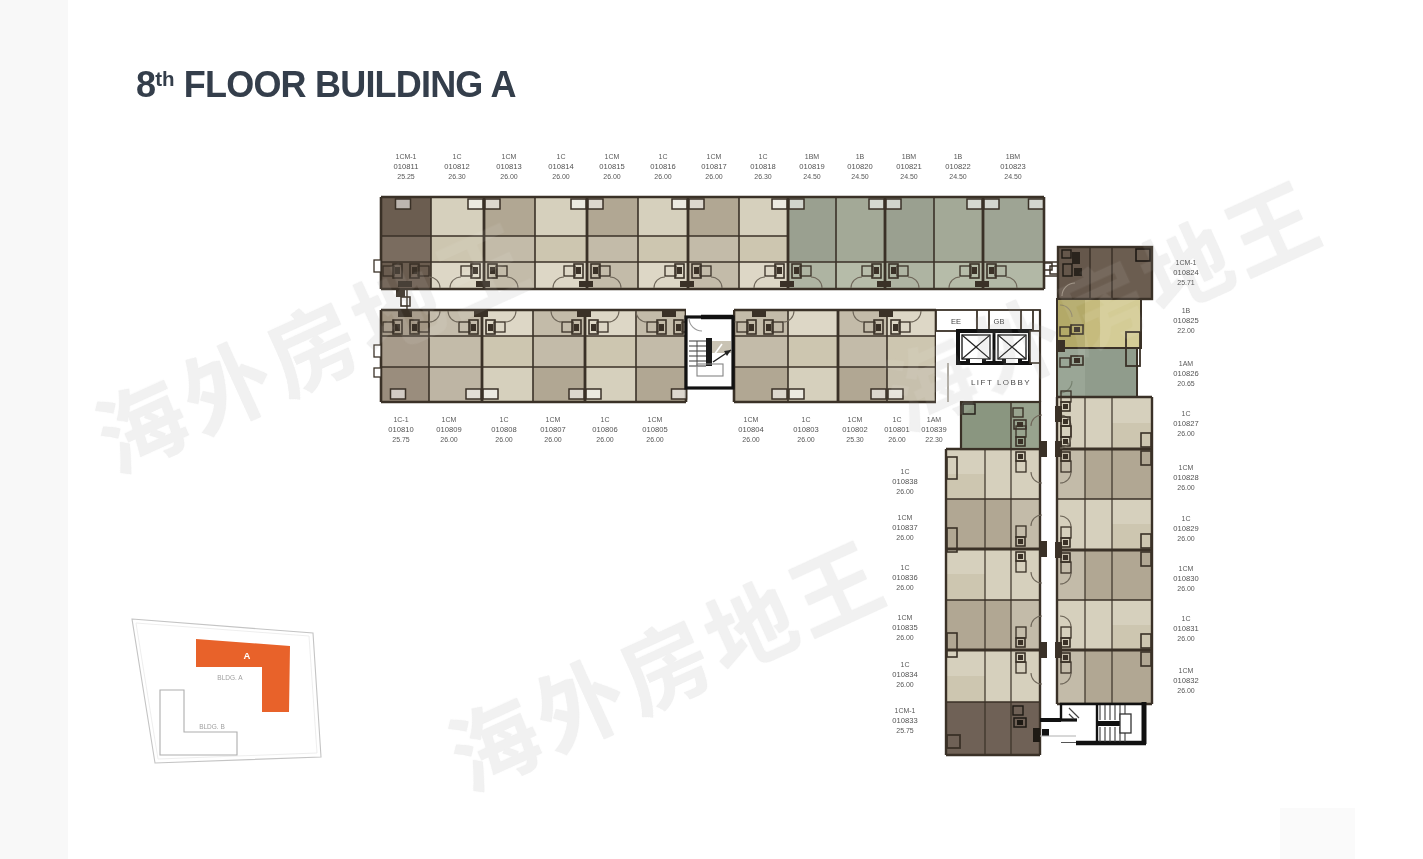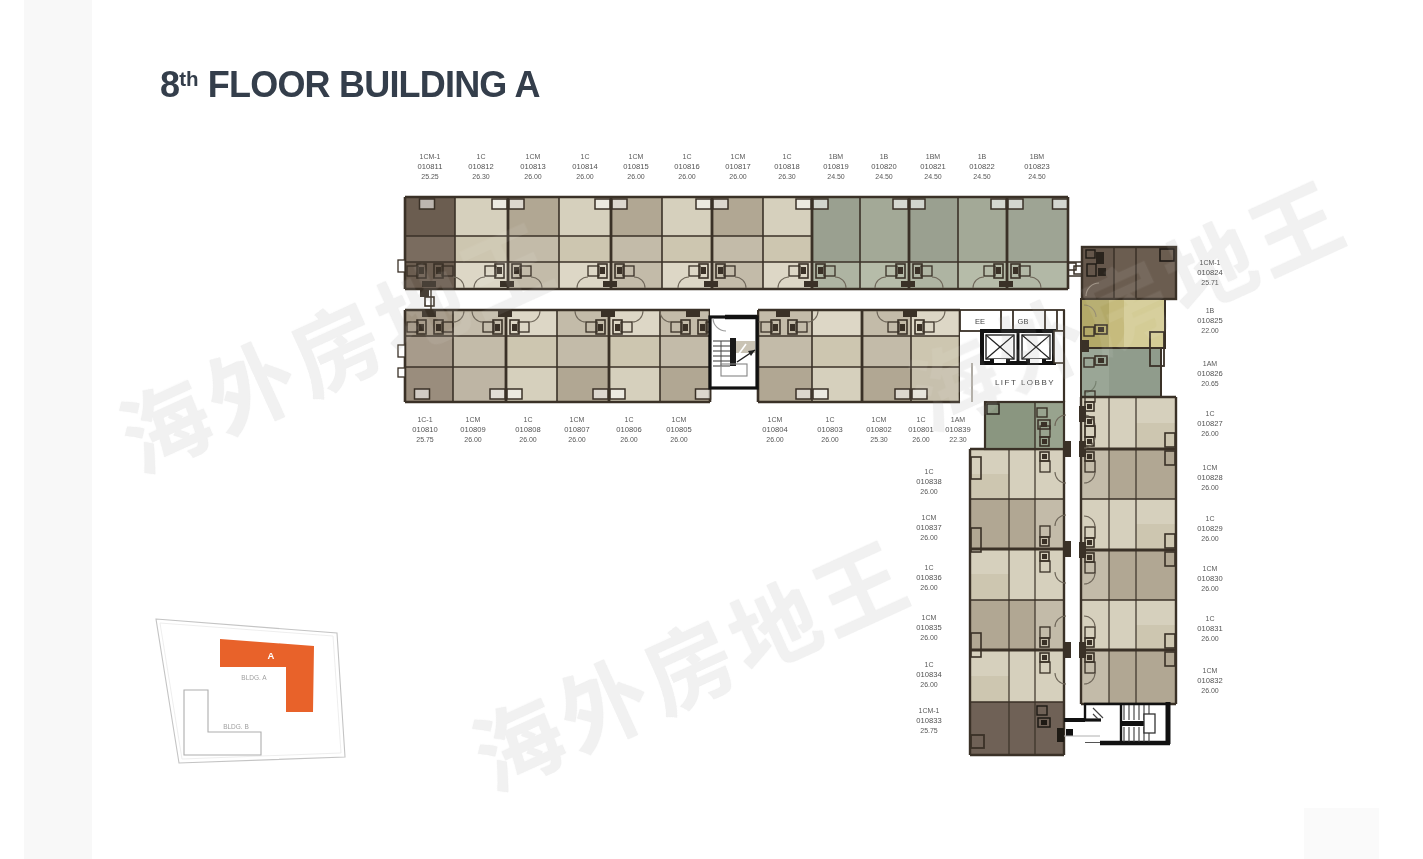--- a/index.html
+++ b/index.html
@@ -1,17 +1,17 @@
 <!DOCTYPE html>
 <html><head>
 <meta charset="utf-8">
 <style>
   html,body { margin:0; padding:0; background:#fff; width:1423px; height:859px; overflow:hidden; }
   * { box-sizing:border-box; }
-  .page { position:relative; width:1392px; height:859px; font-family:"Liberation Sans",sans-serif;margin-left:24px; }
+  .page { position:relative; width:1392px; height:859px; font-family:"Liberation Sans",sans-serif; }
 </style>
 </head>
 <body>
 <div class="page">
 
 <div style="position:absolute;left:0;top:0;width:68px;height:859px;background:#f8f8f8;"></div>
 
 <div style="position:absolute;left:1280px;top:808px;width:75px;height:51px;background:#fafafa;"></div>
 
 <svg width="1423" height="859" viewBox="0 0 1423 859" style="position:absolute;left:0;top:0;filter:blur(0.5px);">

